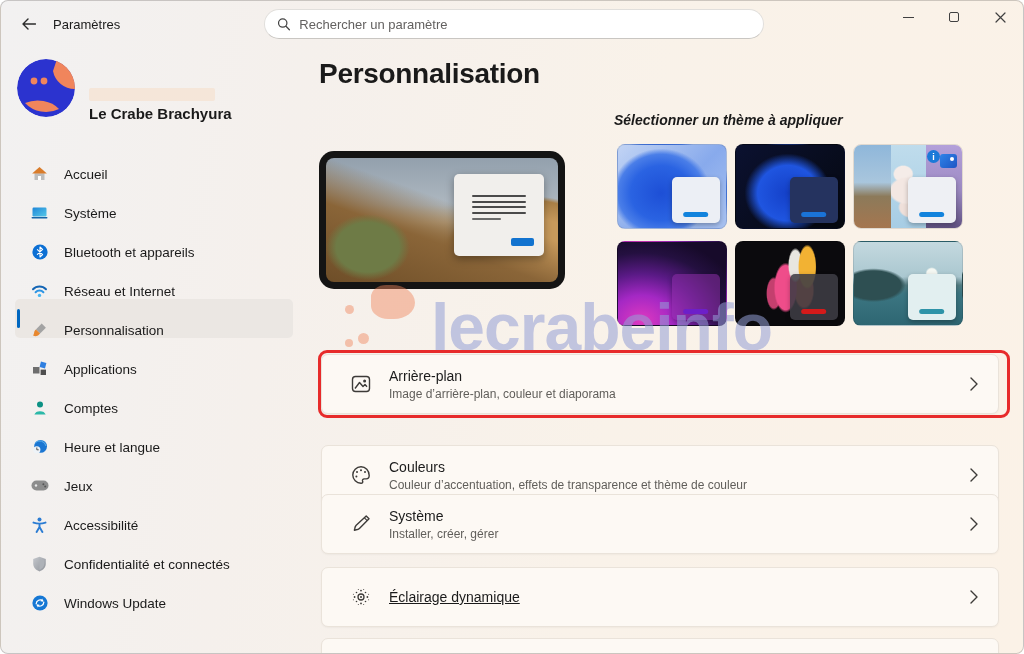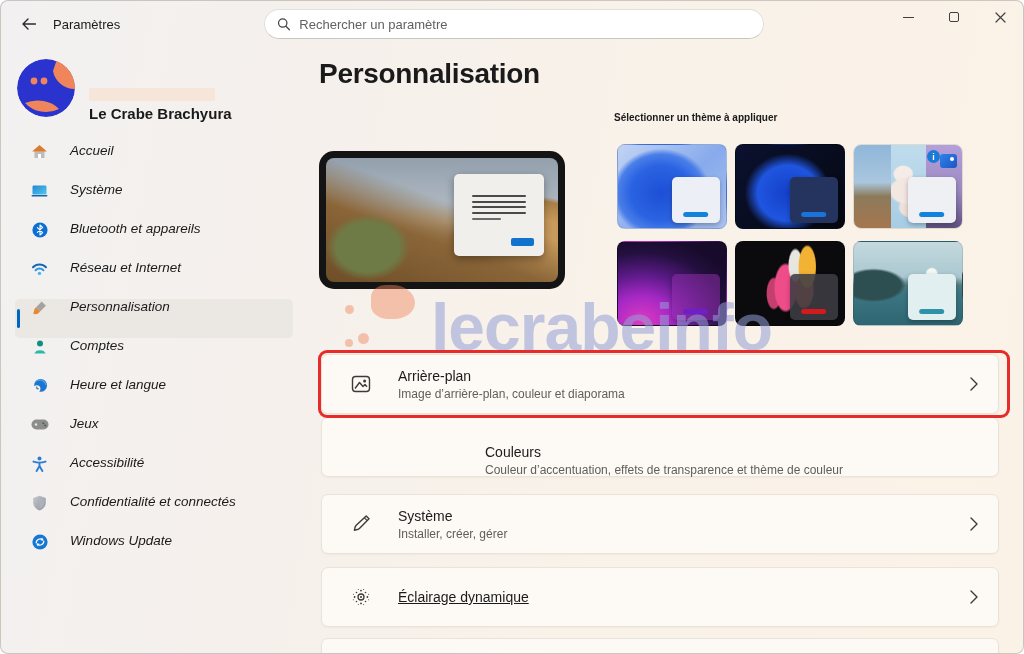--- a/index.html
+++ b/index.html
@@ -20,41 +20,41 @@
   .win-controls { position:absolute; right:0; top:0; display:flex; }
   .win-btn { width:46px; height:32px; border:none; background:transparent; display:flex; align-items:center; justify-content:center; cursor:pointer; }
   .glyph-min { width:11px; height:1px; background:#404040; }
   .glyph-max { width:10px; height:10px; border:1.2px solid #404040; border-radius:2px; }
   
   .avatar { position:absolute; left:16px; top:58px; width:58px; height:58px; border-radius:50%; overflow:hidden; z-index:4; }
   .profile-name { position:absolute; left:88px; top:66px; font-size:15px; font-weight:bold; z-index:4;margin-top:38px; }
   .profile-bar { position:absolute; left:88px; top:87px; width:126px; height:13px; background:#f5e6d9; border-radius:2px; z-index:4; }
   
   .nav { position:absolute; left:14px; top:142px; width:278px; z-index:4; }
-  .nav-item { position:relative; height:39px; display:flex; align-items:flex-start; gap:21px; padding-left:15px; border-radius:5px; font-size:13.5px; cursor:pointer;font-style:italic; }
+  .nav-item { position:relative; height:39px; display:flex; align-items:flex-end; gap:15px; padding-left:15px; border-radius:5px; font-size:13.5px; cursor:pointer; }
   .nav-item .nico { width:19px; height:17px; display:flex; align-items:center; justify-content:center; flex:0 0 19px; }
   .nav-item.selected { background:#ebe7e3; }
   .nav-item.selected::before { content:""; position:absolute; left:2px; top:10px; width:3px; height:19px; border-radius:2px; background:#0067c0; }
   
   .page-title { position:absolute; left:318px; top:57px; font-size:28px; font-weight:bold; letter-spacing:-.3px; z-index:3; }
   
   .tablet { position:absolute; left:318px; top:150px; width:246px; height:138px; background:#141414; border-radius:15px; padding:7px; z-index:1; }
   .tablet-screen { position:relative; width:100%; height:100%; border-radius:8px; overflow:hidden;
     background:
       radial-gradient(70px 55px at 18% 72%, #6e7b46 0 45%, transparent 60%),
       linear-gradient(200deg, transparent 40%, #8a6538 62%, #6e4e28 100%),
       radial-gradient(120px 90px at 88% 85%, #c89a5c 0 50%, #a97f46 70%, transparent 75%),
       linear-gradient(180deg,#93a0ad 0%,#aeb8c0 38%,#c3b49a 52%,#a98a5c 70%,#8f6c3e 100%);
   }
   .mini-window { position:absolute; left:55%; top:13%; width:39%; height:66%; background:#f1efec; border-radius:5px; box-shadow:0 3px 8px rgba(0,0,0,.35); padding:9% 8% 0 8%; }
   .mini-line { height:2px; background:#4a4a4a; border-radius:1px; margin-bottom:7%; }
   .mini-line.short { width:55%; background:#6b6b6b; }
   .mini-btn { position:absolute; right:11%; bottom:12%; width:26%; height:10%; background:#1273cf; border-radius:2px; }
   
-  .theme-label { position:absolute; left:613px; top:111px; font-size:10px; font-weight:bold; z-index:3; }
+  .theme-label { position:absolute; left:613px; top:111px; font-size:14px; font-weight:bold; z-index:3;font-style:italic; }
   .theme-grid { position:absolute; left:616px; top:143px; display:grid; grid-template-columns:repeat(3,110px); grid-auto-rows:85px; gap:12px 8px; z-index:1; }
   .tile { position:relative; border-radius:8px; overflow:hidden; border:1px solid rgba(0,0,0,.10); cursor:pointer; }
   .tcard { position:absolute; right:6%; bottom:6%; width:44%; height:56%; border-radius:5px; box-shadow:0 2px 5px rgba(0,0,0,.28); }
   .tpill { position:absolute; left:50%; transform:translateX(-50%); bottom:13%; width:54%; height:11%; border-radius:4px; }
   .tile-light { background:radial-gradient(80px 72px at 40% 58%, #1d4fd6 0%, #2a63e2 38%, #4a7ee8 54%, rgba(120,158,234,.0) 62%), linear-gradient(135deg,#c2d4f4 0%,#88aaec 55%,#a9c2f0 100%); }
   .tile-dark { background:radial-gradient(72px 66px at 48% 58%, #1440c8 0%, #1f55e0 42%, rgba(20,40,120,0) 60%), linear-gradient(135deg,#0b1130 0%,#05080f 100%); }
   .stripe { position:absolute; top:0; bottom:0; }
   .stripe.s1 { left:0; width:34%; background:linear-gradient(180deg,#8fb7da 0%,#a9c6dd 45%,#8c7a5a 62%,#a5764f 100%); }
   .stripe.s2 { left:34%; width:33%; background:radial-gradient(26px 20px at 45% 55%, #f3e7e2 0 60%, transparent 70%), radial-gradient(20px 16px at 60% 75%, #efe0da 0 60%, transparent 70%), radial-gradient(16px 14px at 35% 35%, #f5ece8 0 55%, transparent 65%), linear-gradient(180deg,#bfdcec,#a7cde4); }
   .stripe.s3 { left:67%; width:33%; background:linear-gradient(180deg,#b3a0da 0%,#9c8ac2 55%,#615283 100%); }
@@ -72,21 +72,21 @@
       #0b0a0d; }
   .tile-lake { background:
       radial-gradient(50px 26px at 18% 52%, #2e4f52 0 55%, transparent 65%),
       radial-gradient(8px 8px at 72% 38%, #f4f7f2 0 60%, transparent 80%),
       linear-gradient(180deg,#c4d9df 0%,#aac7d0 42%,#527d83 52%,#3c7682 62%,#2e6672 100%); }
   
   .watermark { position:absolute; left:430px; top:288px; font-size:66px; font-weight:bold; letter-spacing:-1px; color:rgba(148,158,213,.55); z-index:2; pointer-events:none; }
   .crab-mark { position:absolute; left:344px; top:282px; width:90px; height:70px; z-index:2; pointer-events:none; opacity:.45; }
   .crab-mark i { position:absolute; background:#f0855c; border-radius:50%; display:block; }
   
-  .card { position:absolute; left:320px; width:678px; background:#fdf9f4; border:1px solid #eae3da; border-radius:7px; box-shadow:0 1px 2px rgba(0,0,0,.04); display:flex; align-items:center; padding:0 20px 0 28px; gap:26px; cursor:pointer; z-index:3; }
+  .card { position:absolute; left:320px; width:678px; background:#fdf9f4; border:1px solid #eae3da; border-radius:7px; box-shadow:0 1px 2px rgba(0,0,0,.04); display:flex; align-items:center; padding:0 20px 0 28px; gap:17px; cursor:pointer; z-index:3; }
   .row-text { flex:1; }
   .row-title { font-size:14px; color:#1b1b1b; }
   .row-sub { font-size:12px; color:#605e5a; margin-top:3px; }
   .chev { flex:0 0 auto; display:flex; }
   .red-outline { position:absolute; left:317px; top:349px; width:692px; height:68px; border:3px solid #e72b2b; border-radius:9px; z-index:4; pointer-events:none; }
 </style>
 </head>
 <body>
 
 <div class="window">
@@ -182,20 +182,30 @@
           <svg width="17" height="16" viewBox="0 0 16 16">
             <path d="M10.2 1.6 L14.4 5.8 L8.6 11.6 L4.4 7.4 z" fill="#a3a3a3"></path>
             <path d="M4.4 7.4 L8.6 11.6 L7.6 12.6 C6 14.4 3.4 14.6 1.6 13.4 C2.8 12 2.4 9.6 3.4 8.4 z" fill="#e8872e"></path>
           </svg>
         </span>
       <span>Personnalisation</span>
     </div>
     <div class="nav-item">
       <span class="nico">
           <svg width="16" height="16" viewBox="0 0 16 16">
+            <rect x="1" y="6" width="6.5" height="6.5" fill="#6e6e6e"></rect>
+            <rect x="8.6" y="8.6" width="5.4" height="5.4" fill="#4f4f4f"></rect>
+            <rect x="8.2" y="1.2" width="5.6" height="5.6" fill="#2f7fe0" transform="rotate(14 11 4)"></rect>
+          </svg>
+        </span>
+      <span>Applications</span>
+    </div>
+    <div class="nav-item">
+      <span class="nico">
+          <svg width="16" height="16" viewBox="0 0 16 16">
             <circle cx="8" cy="4.4" r="3" fill="#0d9184"></circle>
             <path d="M2.4 14.6 a5.8 4.6 0 0 1 11.2 0 z" fill="#2bb8a8"></path>
           </svg>
         </span>
       <span>Comptes</span>
     </div>
     <div class="nav-item">
       <span class="nico">
           <svg width="16" height="16" viewBox="0 0 16 16">
             <circle cx="8.6" cy="7.4" r="6.4" fill="#1b76d2"></circle>
@@ -330,21 +340,21 @@
       <div class="row-sub">Image d’arrière-plan, couleur et diaporama</div>
     </div>
     <span class="chev">
         <svg width="8" height="14" viewBox="0 0 8 14">
           <path d="M1 1 L7 7 L1 13" stroke="#3d3b38" stroke-width="1.4" fill="none" stroke-linecap="round" stroke-linejoin="round"></path>
         </svg>
       </span>
   </div>
   <div class="red-outline"></div>
 
-  <div class="card" style="top:416px; height:60px;flex-direction:column;">
+  <div class="card" style="top:444px; height:60px;">
     <svg class="row-icon" width="22" height="22" viewBox="0 0 22 22">
         <path d="M11 2.8 a8.2 8.2 0 1 0 0 16.4 c1.6 0 2.1-1.1 1.6-2.1 -.5-1.1.2-2.2 1.6-2.2 h1.9 c1.9 0 3.1-1.4 3.1-3.3 C19.2 6.4 15.5 2.8 11 2.8 z" stroke="#3d3b38" stroke-width="1.4" fill="none"></path>
         <circle cx="7" cy="8" r="1" fill="#3d3b38"></circle>
         <circle cx="11" cy="6.2" r="1" fill="#3d3b38"></circle>
         <circle cx="15" cy="8" r="1" fill="#3d3b38"></circle>
         <circle cx="6.4" cy="12.5" r="1" fill="#3d3b38"></circle>
       </svg>
     <div class="row-text">
       <div class="row-title">Couleurs</div>
       <div class="row-sub">Couleur d’accentuation, effets de transparence et thème de couleur</div>

